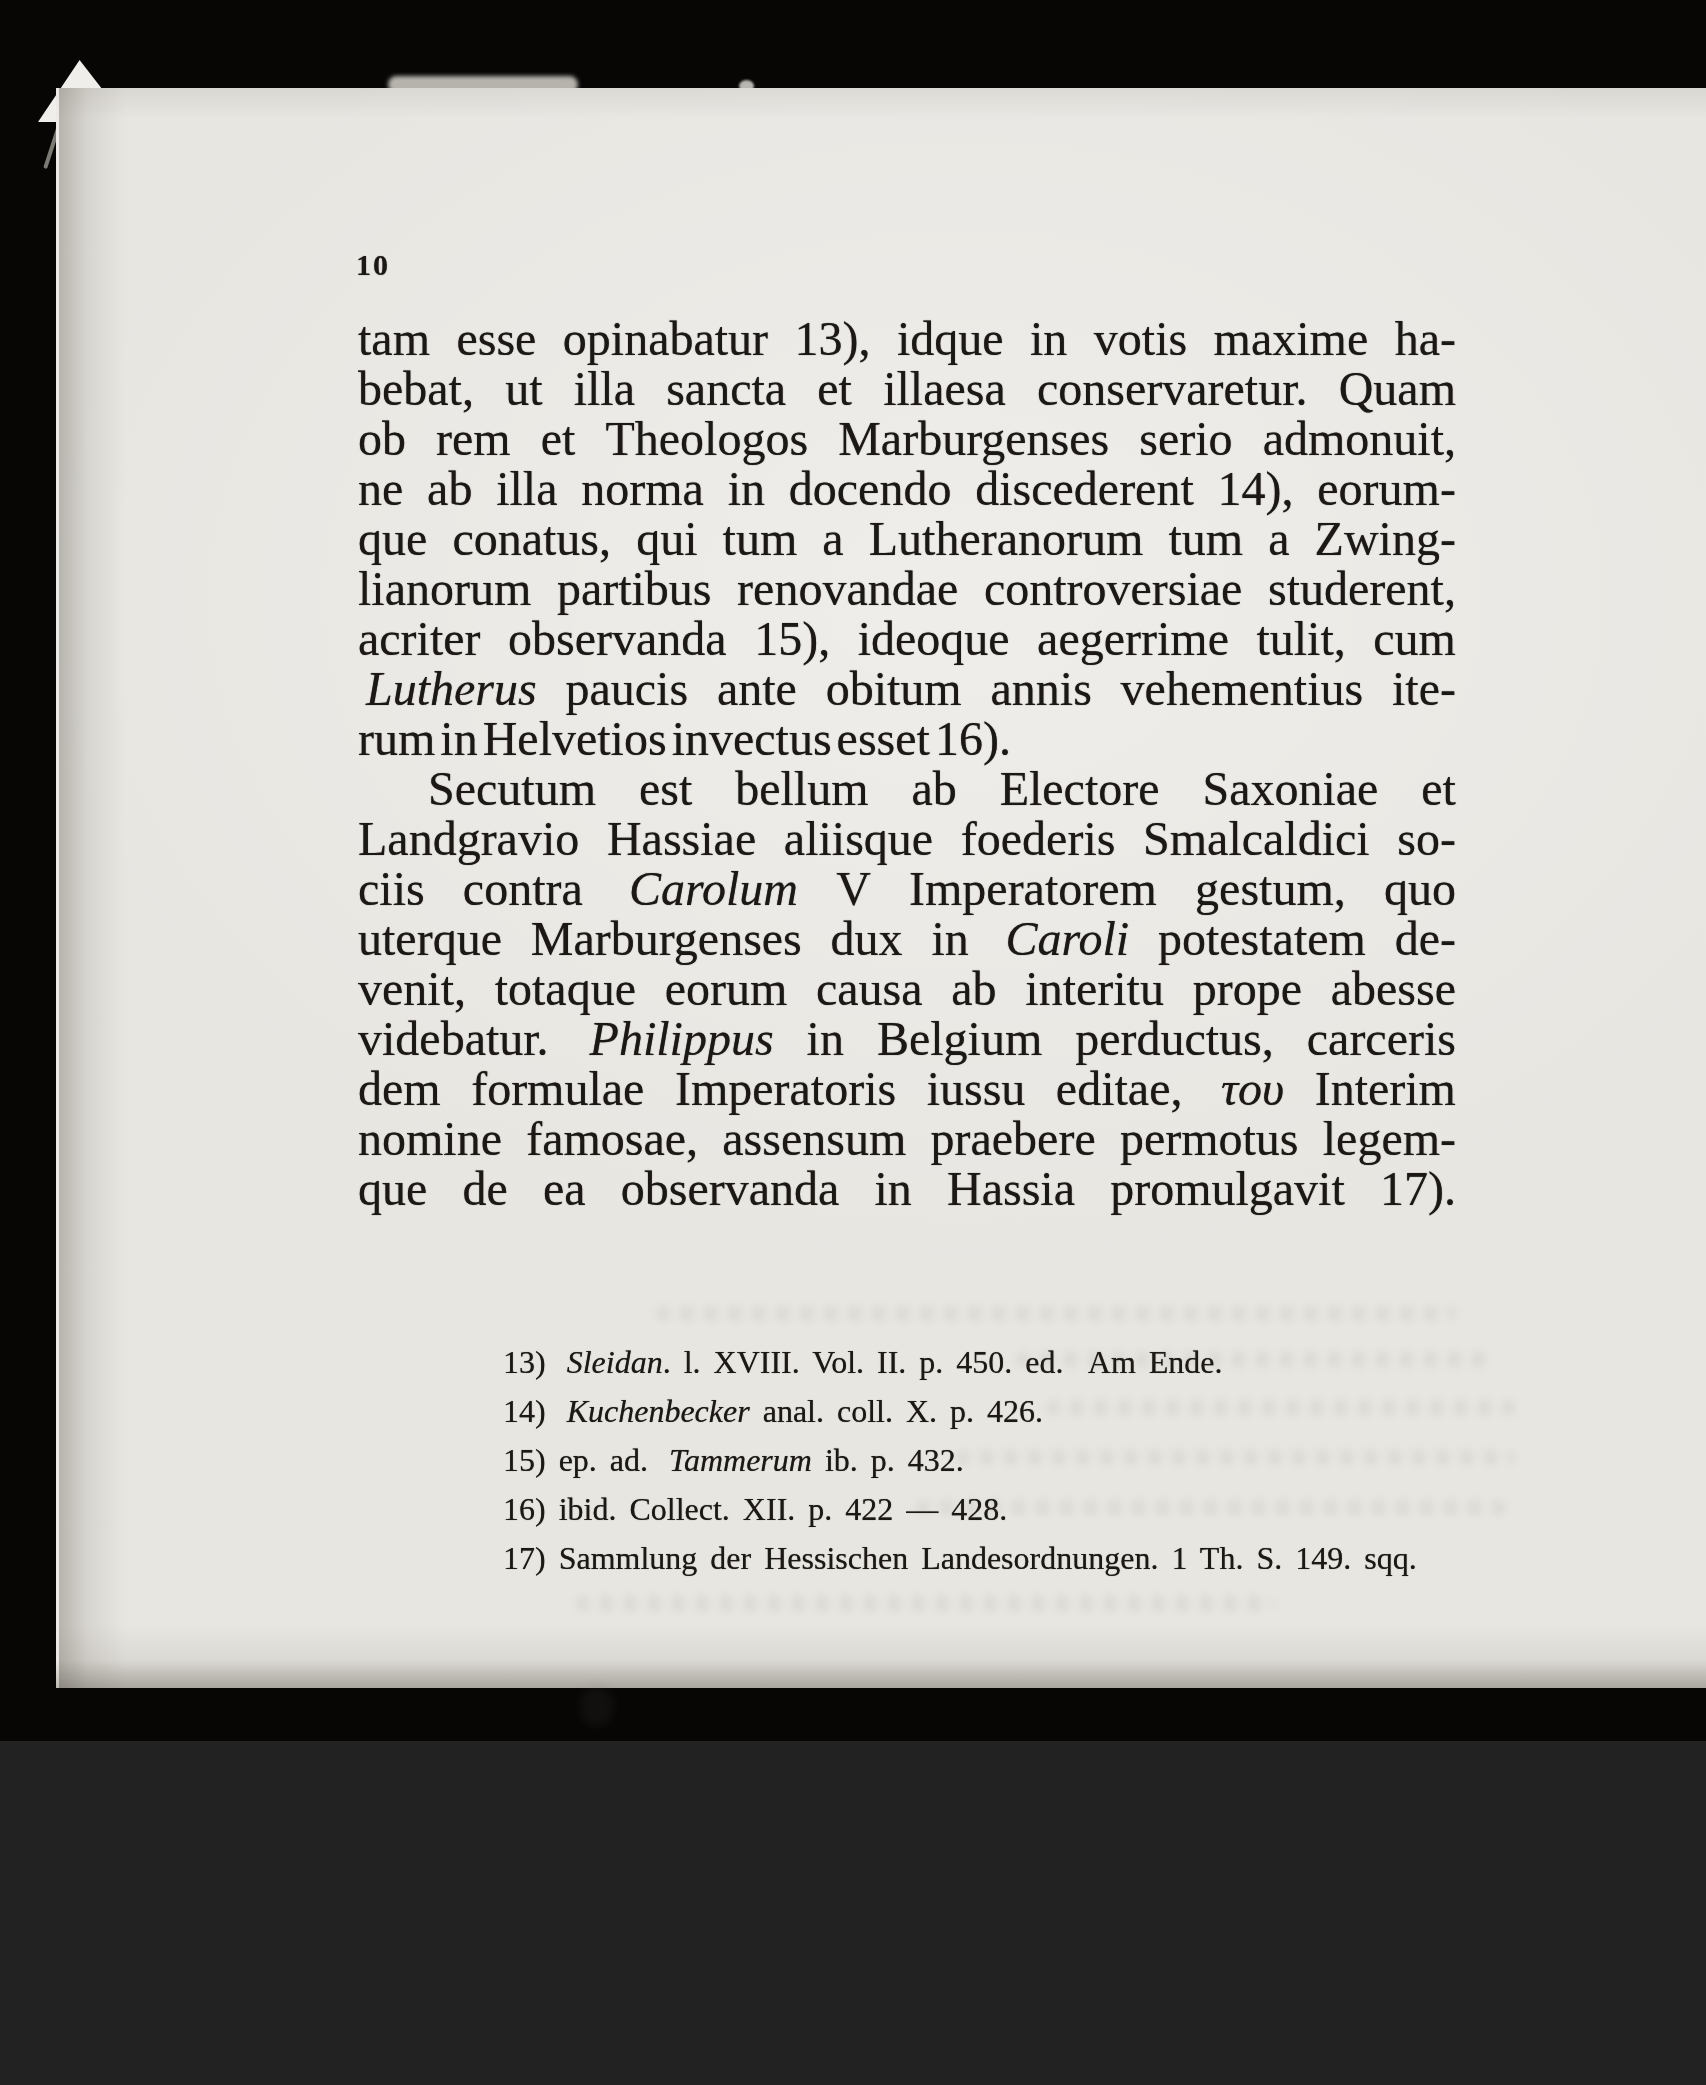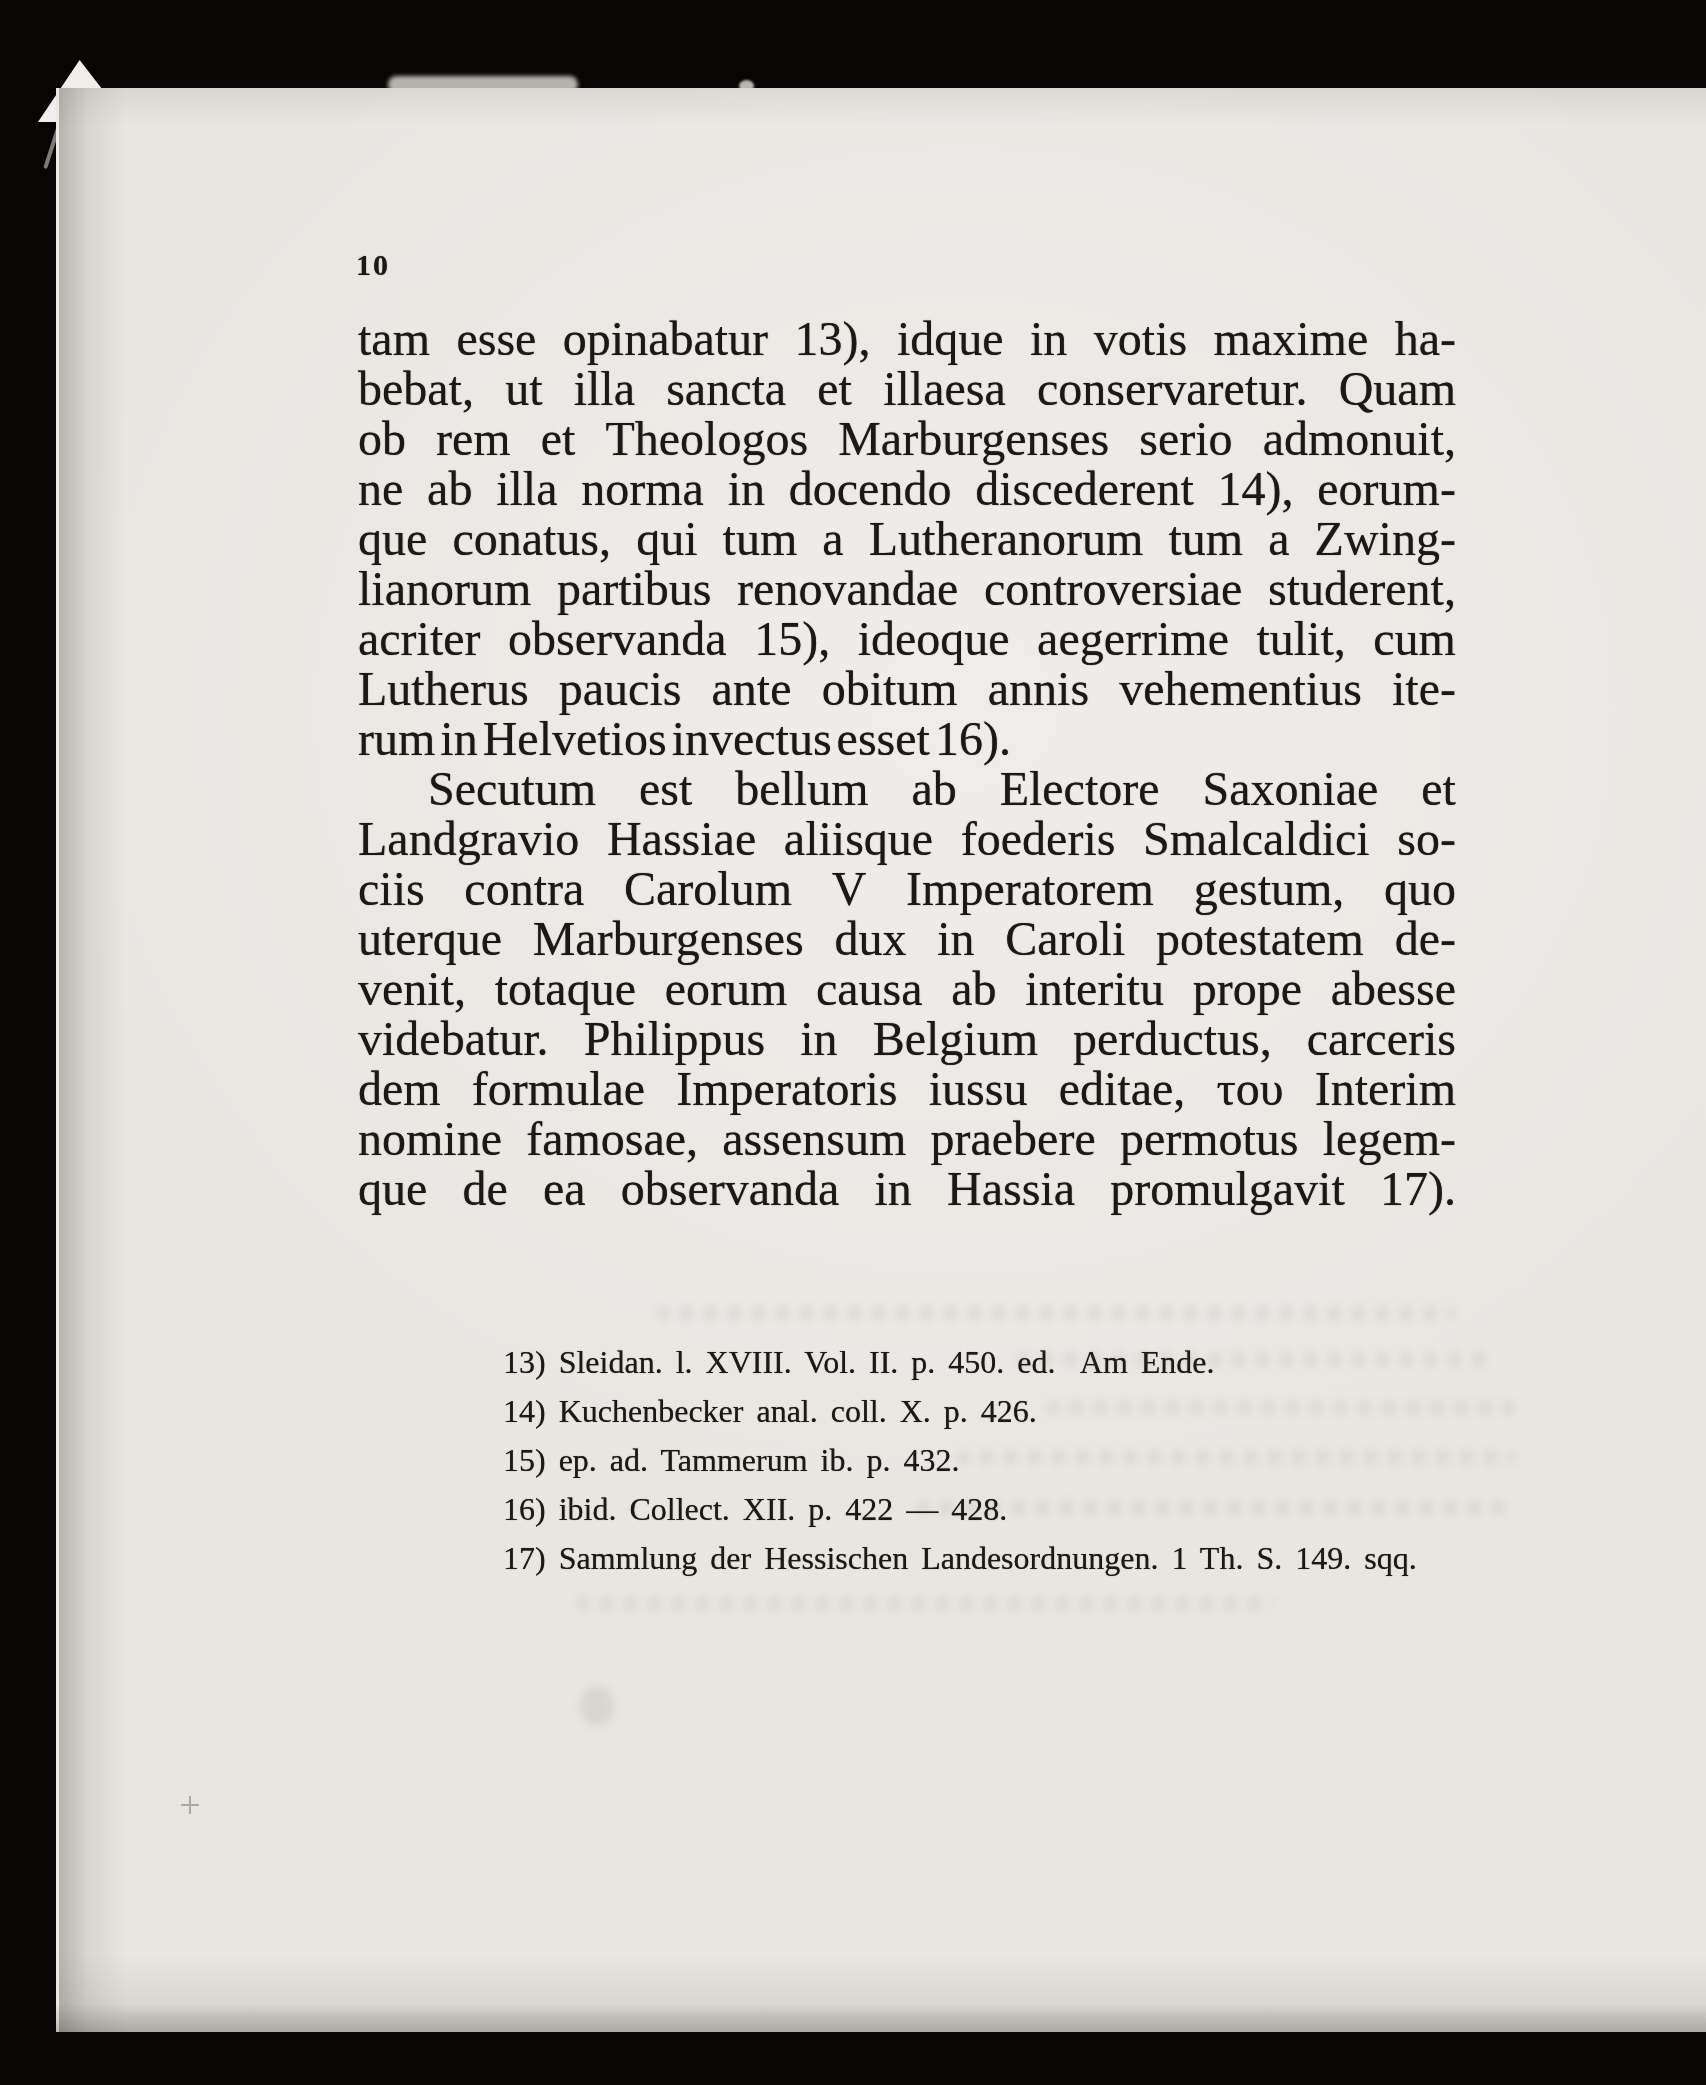--- a/index.html
+++ b/index.html
@@ -4,21 +4,21 @@
 <style>
   :root{
     --paper:#e8e6e1;
     --ink:#1b1815;
     --border:#070605;
   }
   *{margin:0;padding:0;box-sizing:border-box;}
   html,body{background:#222;}
   #canvas{
     position:relative;
-    width:1706px;height:2085px;
+    width:1706px;height:1741px;
     background:var(--border);
     overflow:hidden;
     font-family:"Liberation Serif","DejaVu Serif",serif;
   }
   
   .bar{position:absolute;background:var(--border);}
   .bar.top{left:0;top:0;width:1706px;height:88px;}
   .bar.bottom{left:0;top:2032px;width:1706px;height:53px;}
   .bar.left{left:0;top:0;width:56px;height:2085px;}
   
@@ -48,21 +48,21 @@
   #body-lines{
     position:absolute;left:302px;top:226px;width:1098px;
     color:var(--ink);
     font-size:48px;
     text-shadow:0 0 1px rgba(27,24,20,0.75);
   }
   .line{height:50px;line-height:50px;display:flex;}
   .line.just{justify-content:space-between;}
   .line.runout{justify-content:flex-start;gap:5px;}
   .w{white-space:pre;}
-  .it{}
+  .it{font-style:italic;margin-left:8px;}
   #footnotes{
     position:absolute;left:447px;top:1250px;width:1010px;
     color:var(--ink);
     font-size:32px;word-spacing:5px;
     text-shadow:0 0 0.8px rgba(27,24,20,0.75);
   }
   .fnline{height:49px;line-height:49px;white-space:pre;}
   
   .ghost{
     position:absolute;height:15px;border-radius:8px;

